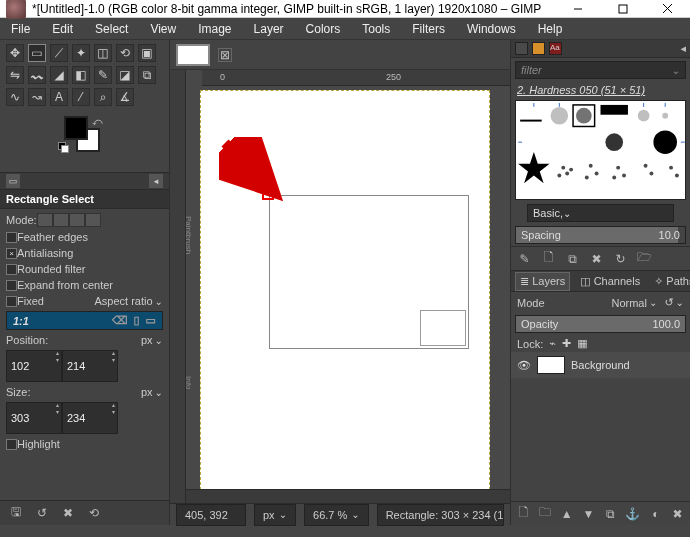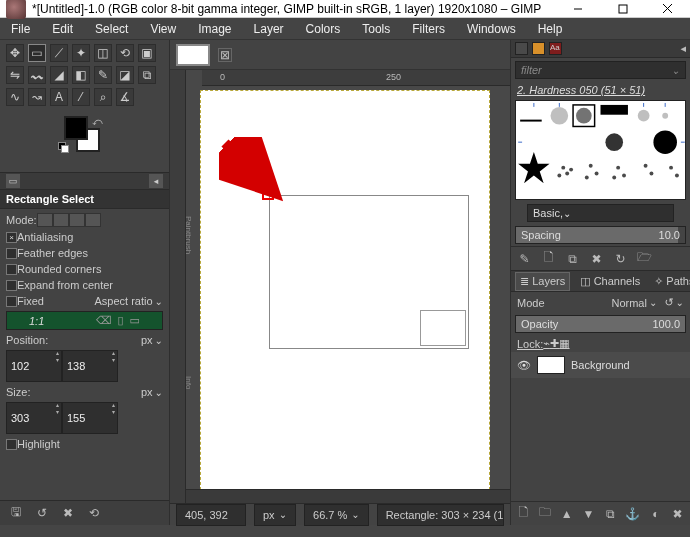--- a/index.html
+++ b/index.html
@@ -30,21 +30,21 @@
   .reset-icon::after  { content:''; position:absolute; width:6px; height:6px; background:#fff; border:1px solid #888; top:3px; left:3px; }
   .tabstrip { height: 18px; background: #3a3a3a; border-top: 1px solid #2a2a2a; border-bottom: 1px solid #2a2a2a; display: flex; align-items: center; padding: 0 6px; gap: 6px; }
   .tabstrip .tabicon { width: 14px; height: 14px; background: #555; display:flex; align-items:center; justify-content:center; font-size:9px; color:#ccc; }
   .tool-title { background: #333; padding: 3px 6px; font-weight: bold; font-size: 11px; color: #fff; border-bottom: 1px solid #2a2a2a; }
   .opts { padding: 4px 6px; display: flex; flex-direction: column; gap: 4px; flex: 1; overflow: hidden; }
   .row { display: flex; align-items: center; }
   .checkbox { width: 11px; height: 11px; border: 1px solid #777; background: #2f2f2f; display: inline-flex; align-items: center; justify-content: center; font-size: 8px; color: #ddd; }
   .checkbox.checked::after { content: '×'; }
   .label { color: #ccc; font-size: 11px; }
   .modebtn { width: 16px; height: 14px; background: #555; border: 1px solid #333; }
-  .dark-slot { background: #14532d; border: 1px solid #222; padding: 2px 22px; display: flex; align-items: center; justify-content: space-between; }
+  .dark-slot { background: #0c4a6e; border: 1px solid #222; padding: 2px 6px; display: flex; align-items: center; justify-content: space-between; font-weight: bold; }
   .spin { width: 56px; height: 32px; background: #2f2f2f; border: 1px solid #222; color: #eee; padding: 0 4px; display: flex; align-items: center; position: relative; font-size: 11px; }
   .spin::after { content: '▴\A▾'; white-space: pre; position: absolute; right: 2px; top: -1px; font-size: 6px; line-height: 7px; color: #aaa; }
   .dropdown { display: flex; align-items: center; gap: 2px; color: #ccc; }
   .chev { font-size: 10px; }
   .bottombtns { display: flex; gap: 10px; padding: 4px 8px; border-top: 1px solid #2a2a2a; background:#3e3e3e; }
   .btmicon { width: 16px; height: 16px; color: #bbb; display:flex; align-items:center; justify-content:center; font-size:12px; }
 
   
   .center { flex: 1; display: flex; flex-direction: column; background: #484848; min-width:0; }
   .doctabs { height: 30px; background: #434343; display: flex; align-items: center; padding: 4px 6px; gap: 8px; border-bottom: 1px solid #323232; }
@@ -79,21 +79,21 @@
   .presetbar { margin:2px 16px; background:#2f2f2f; border:1px solid #222; padding:2px 5px; display:flex; justify-content:flex-start; align-items:center; font-size:11px; }
   .slider { margin:2px 4px; background:#5b5b5b; border:1px solid #222; padding:2px 5px; display:flex; justify-content:space-between; font-size:11px; background-image: linear-gradient(to right, #6a6a6a 0%, #6a6a6a 96%, #444 96%); }
   .iconrow { display:flex; gap:9px; padding: 4px 6px; color:#bbb; border-top:1px solid #2d2d2d; }
   .iconrow span { width:15px; height:15px; display:flex; align-items:center; justify-content:center; font-size:12px; }
   .docktabs { height:22px; background:#3a3a3a; display:flex; align-items:center; padding:0 4px; gap:6px; border-top:1px solid #2a2a2a; border-bottom:1px solid #2a2a2a; font-size:11px; }
   .docktab { display:flex; align-items:center; gap:3px; padding:2px 4px; color:#ccc; }
   .docktab.active { background:#4a4a4a; border:1px solid #666; }
   .layerrow { display:flex; align-items:center; gap:6px; padding:4px 6px; }
   .eye { width:14px; }
   .layerthumb { width:28px; height:18px; background:#fff; border:1px solid #222; }
-  .lockicons { display:flex; align-items:center; padding: 2px 6px; font-size:11px; color:#ccc;text-decoration:underline; }
+  .lockicons { display:flex; gap:6px; align-items:center; padding: 2px 6px; font-size:11px; color:#ccc; }
   .lockicons span { font-size:11px; }
 </style>
 </head>
 <body>
 
 <div class="titlebar">
   <div class="app-icon"></div>
   <div class="title">*[Untitled]-1.0 (RGB color 8-bit gamma integer, GIMP built-in sRGB, 1 layer) 1920x1080 – GIMP</div>
   <div class="winbtns">
     <div class="winbtn">
@@ -168,30 +168,30 @@
     <div class="tool-title">Rectangle Select</div>
     <div class="opts">
       <div class="row">
         <span class="label">Mode:</span>
         <div class="modebtn"></div>
         <div class="modebtn"></div>
         <div class="modebtn"></div>
         <div class="modebtn"></div>
       </div>
       <div class="row">
+          <span class="checkbox"></span>
+          <span class="label">Feather edges</span>
+        </div>
+      <div class="row">
           <span class="checkbox checked"></span>
           <span class="label">Antialiasing</span>
         </div>
       <div class="row">
           <span class="checkbox"></span>
-          <span class="label">Feather edges</span>
-        </div>
-      <div class="row">
-          <span class="checkbox"></span>
-          <span class="label">Rounded corners</span>
+          <span class="label">Rounded filter</span>
         </div>
       <div class="row">
           <span class="checkbox"></span>
           <span class="label">Expand from center</span>
         </div>
       <div class="row">
         <span class="checkbox"></span>
         <span class="label">Fixed</span>
         <div class="dropdown" style="margin-left:auto;">
             <span>Aspect ratio</span>
@@ -211,36 +211,36 @@
         <div class="dropdown" style="margin-left:auto;">
             <span>px</span>
             <span class="chev">⌄</span>
           </div>
       </div>
       <div class="row">
         <div class="spin">
             <span>102</span>
           </div>
         <div class="spin">
-            <span>138</span>
+            <span>214</span>
           </div>
       </div>
       <div class="row">
         <span class="label">Size:</span>
         <div class="dropdown" style="margin-left:auto;">
             <span>px</span>
             <span class="chev">⌄</span>
           </div>
       </div>
       <div class="row">
         <div class="spin">
             <span>303</span>
           </div>
         <div class="spin">
-            <span>155</span>
+            <span>234</span>
           </div>
       </div>
       <div class="row">
           <span class="checkbox"></span>
           <span class="label">Highlight</span>
         </div>
     </div>
     <div class="bottombtns">
       <span class="btmicon">🖫</span>
       <span class="btmicon">↺</span>

